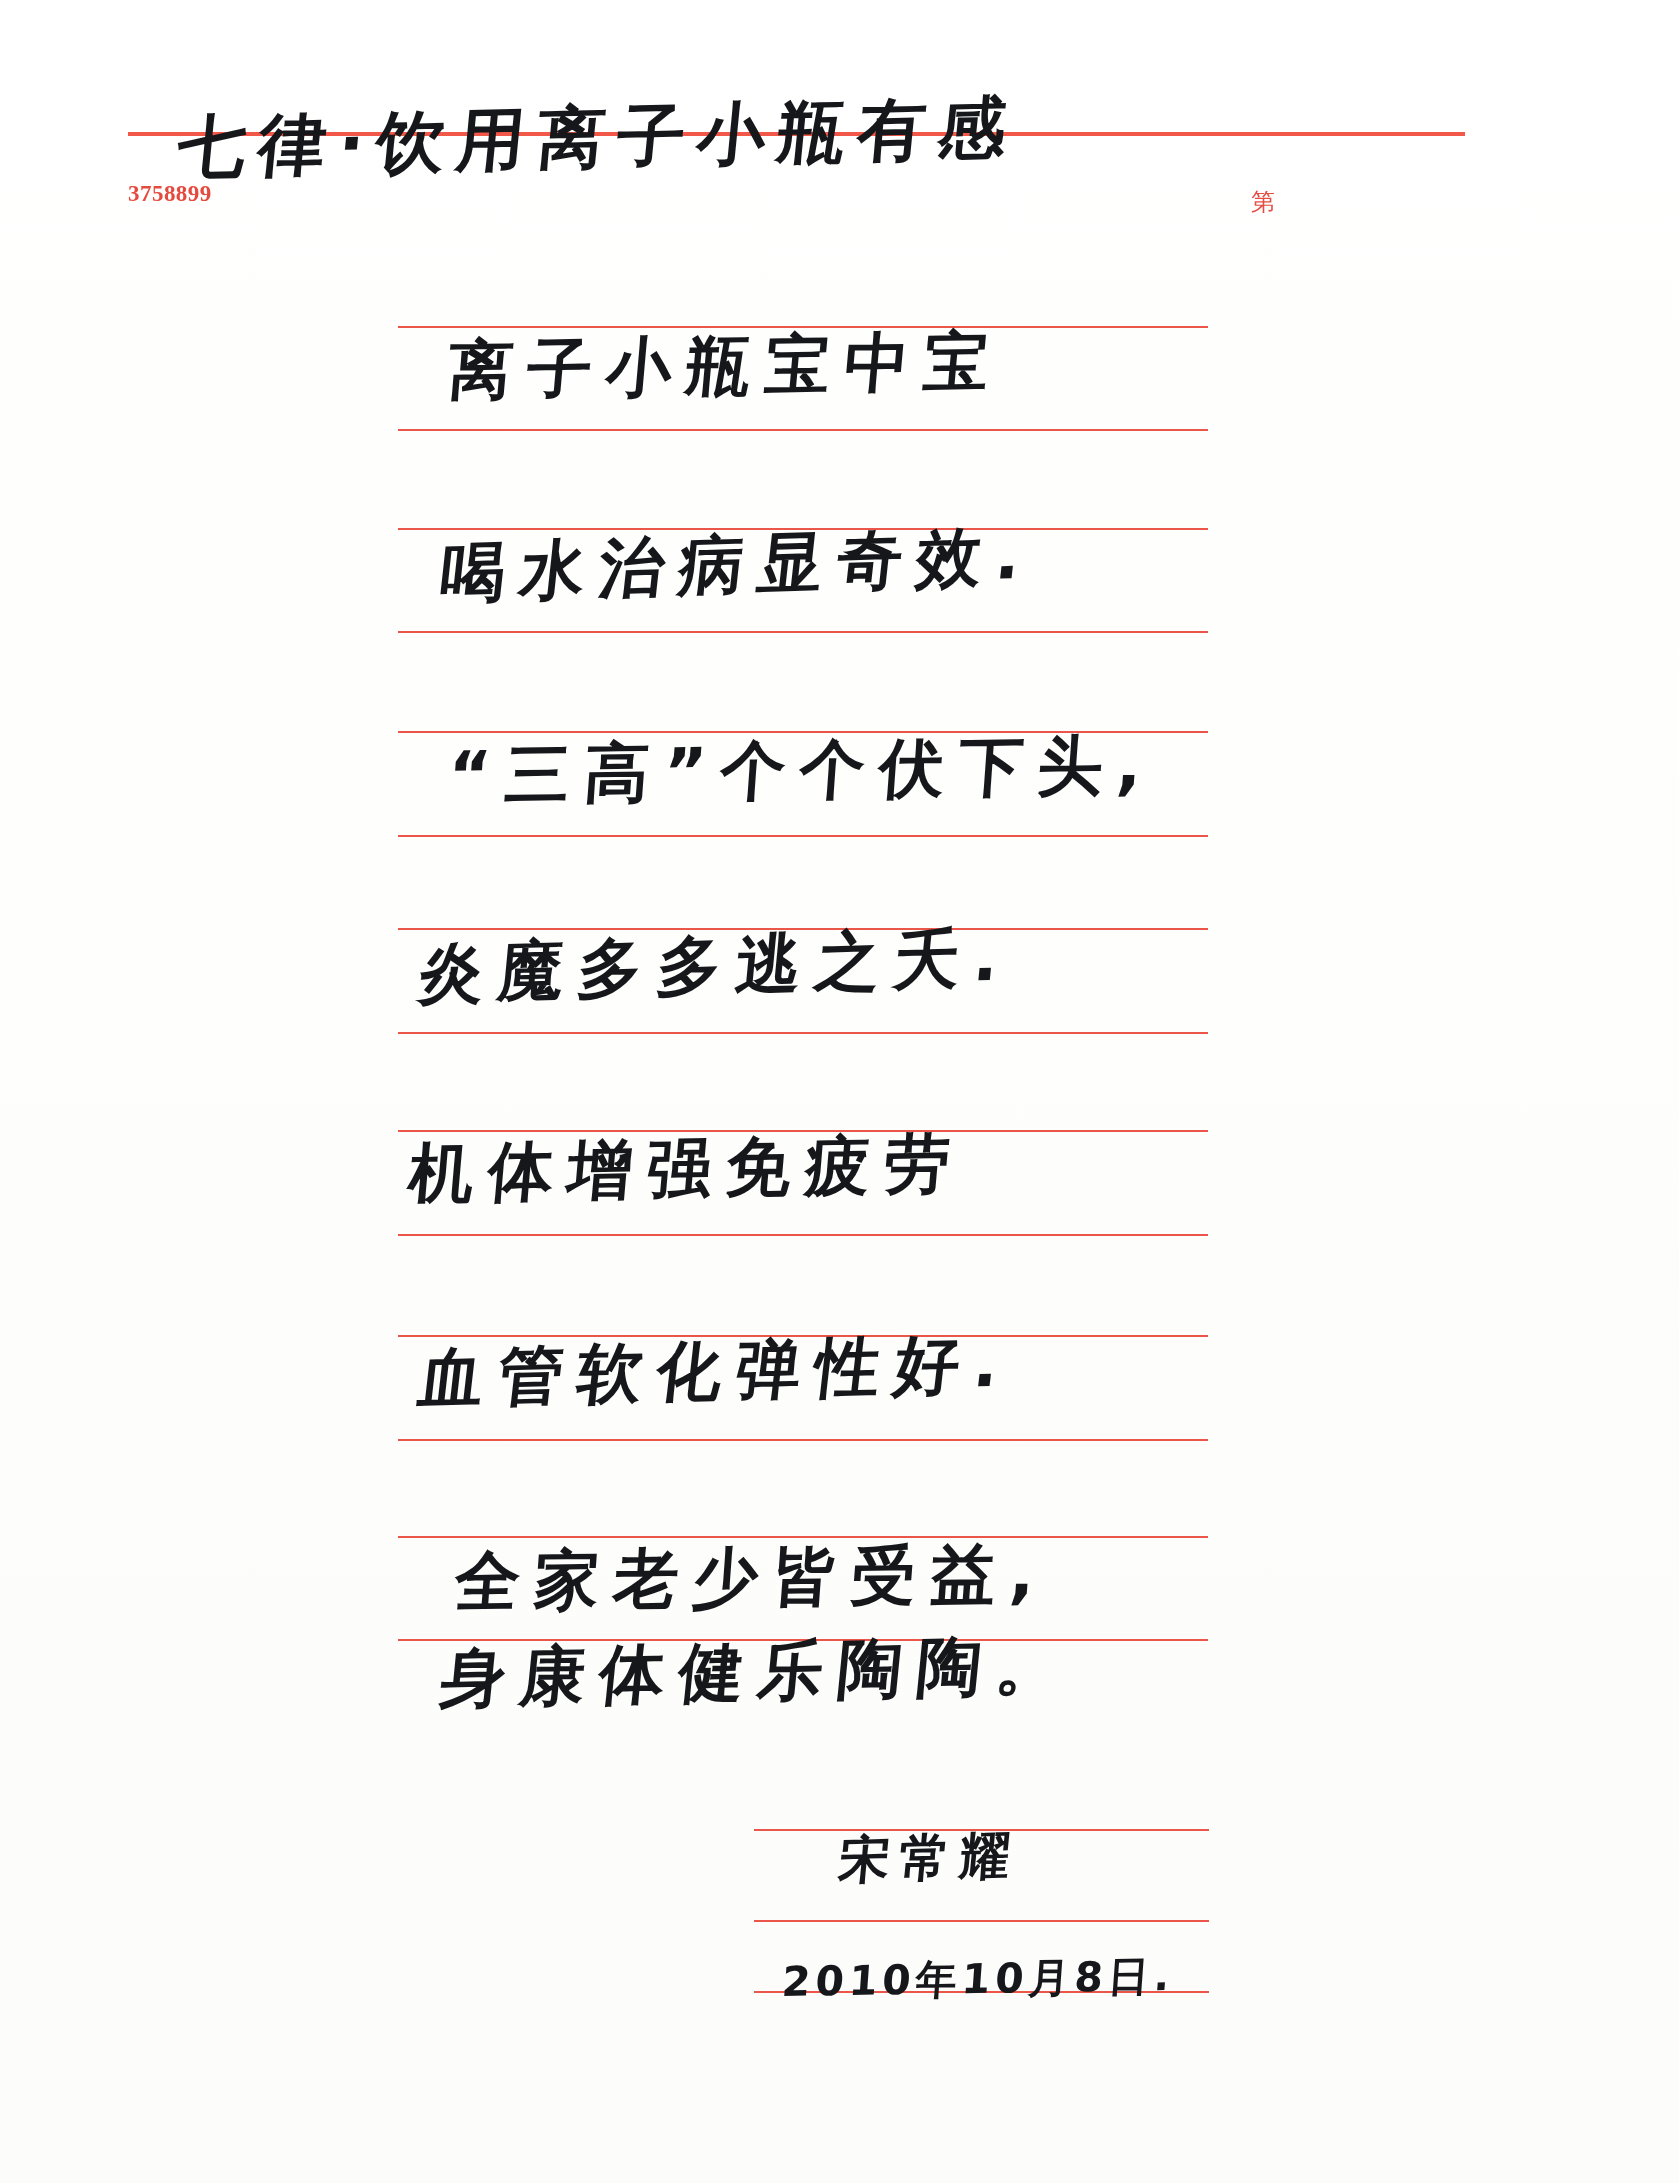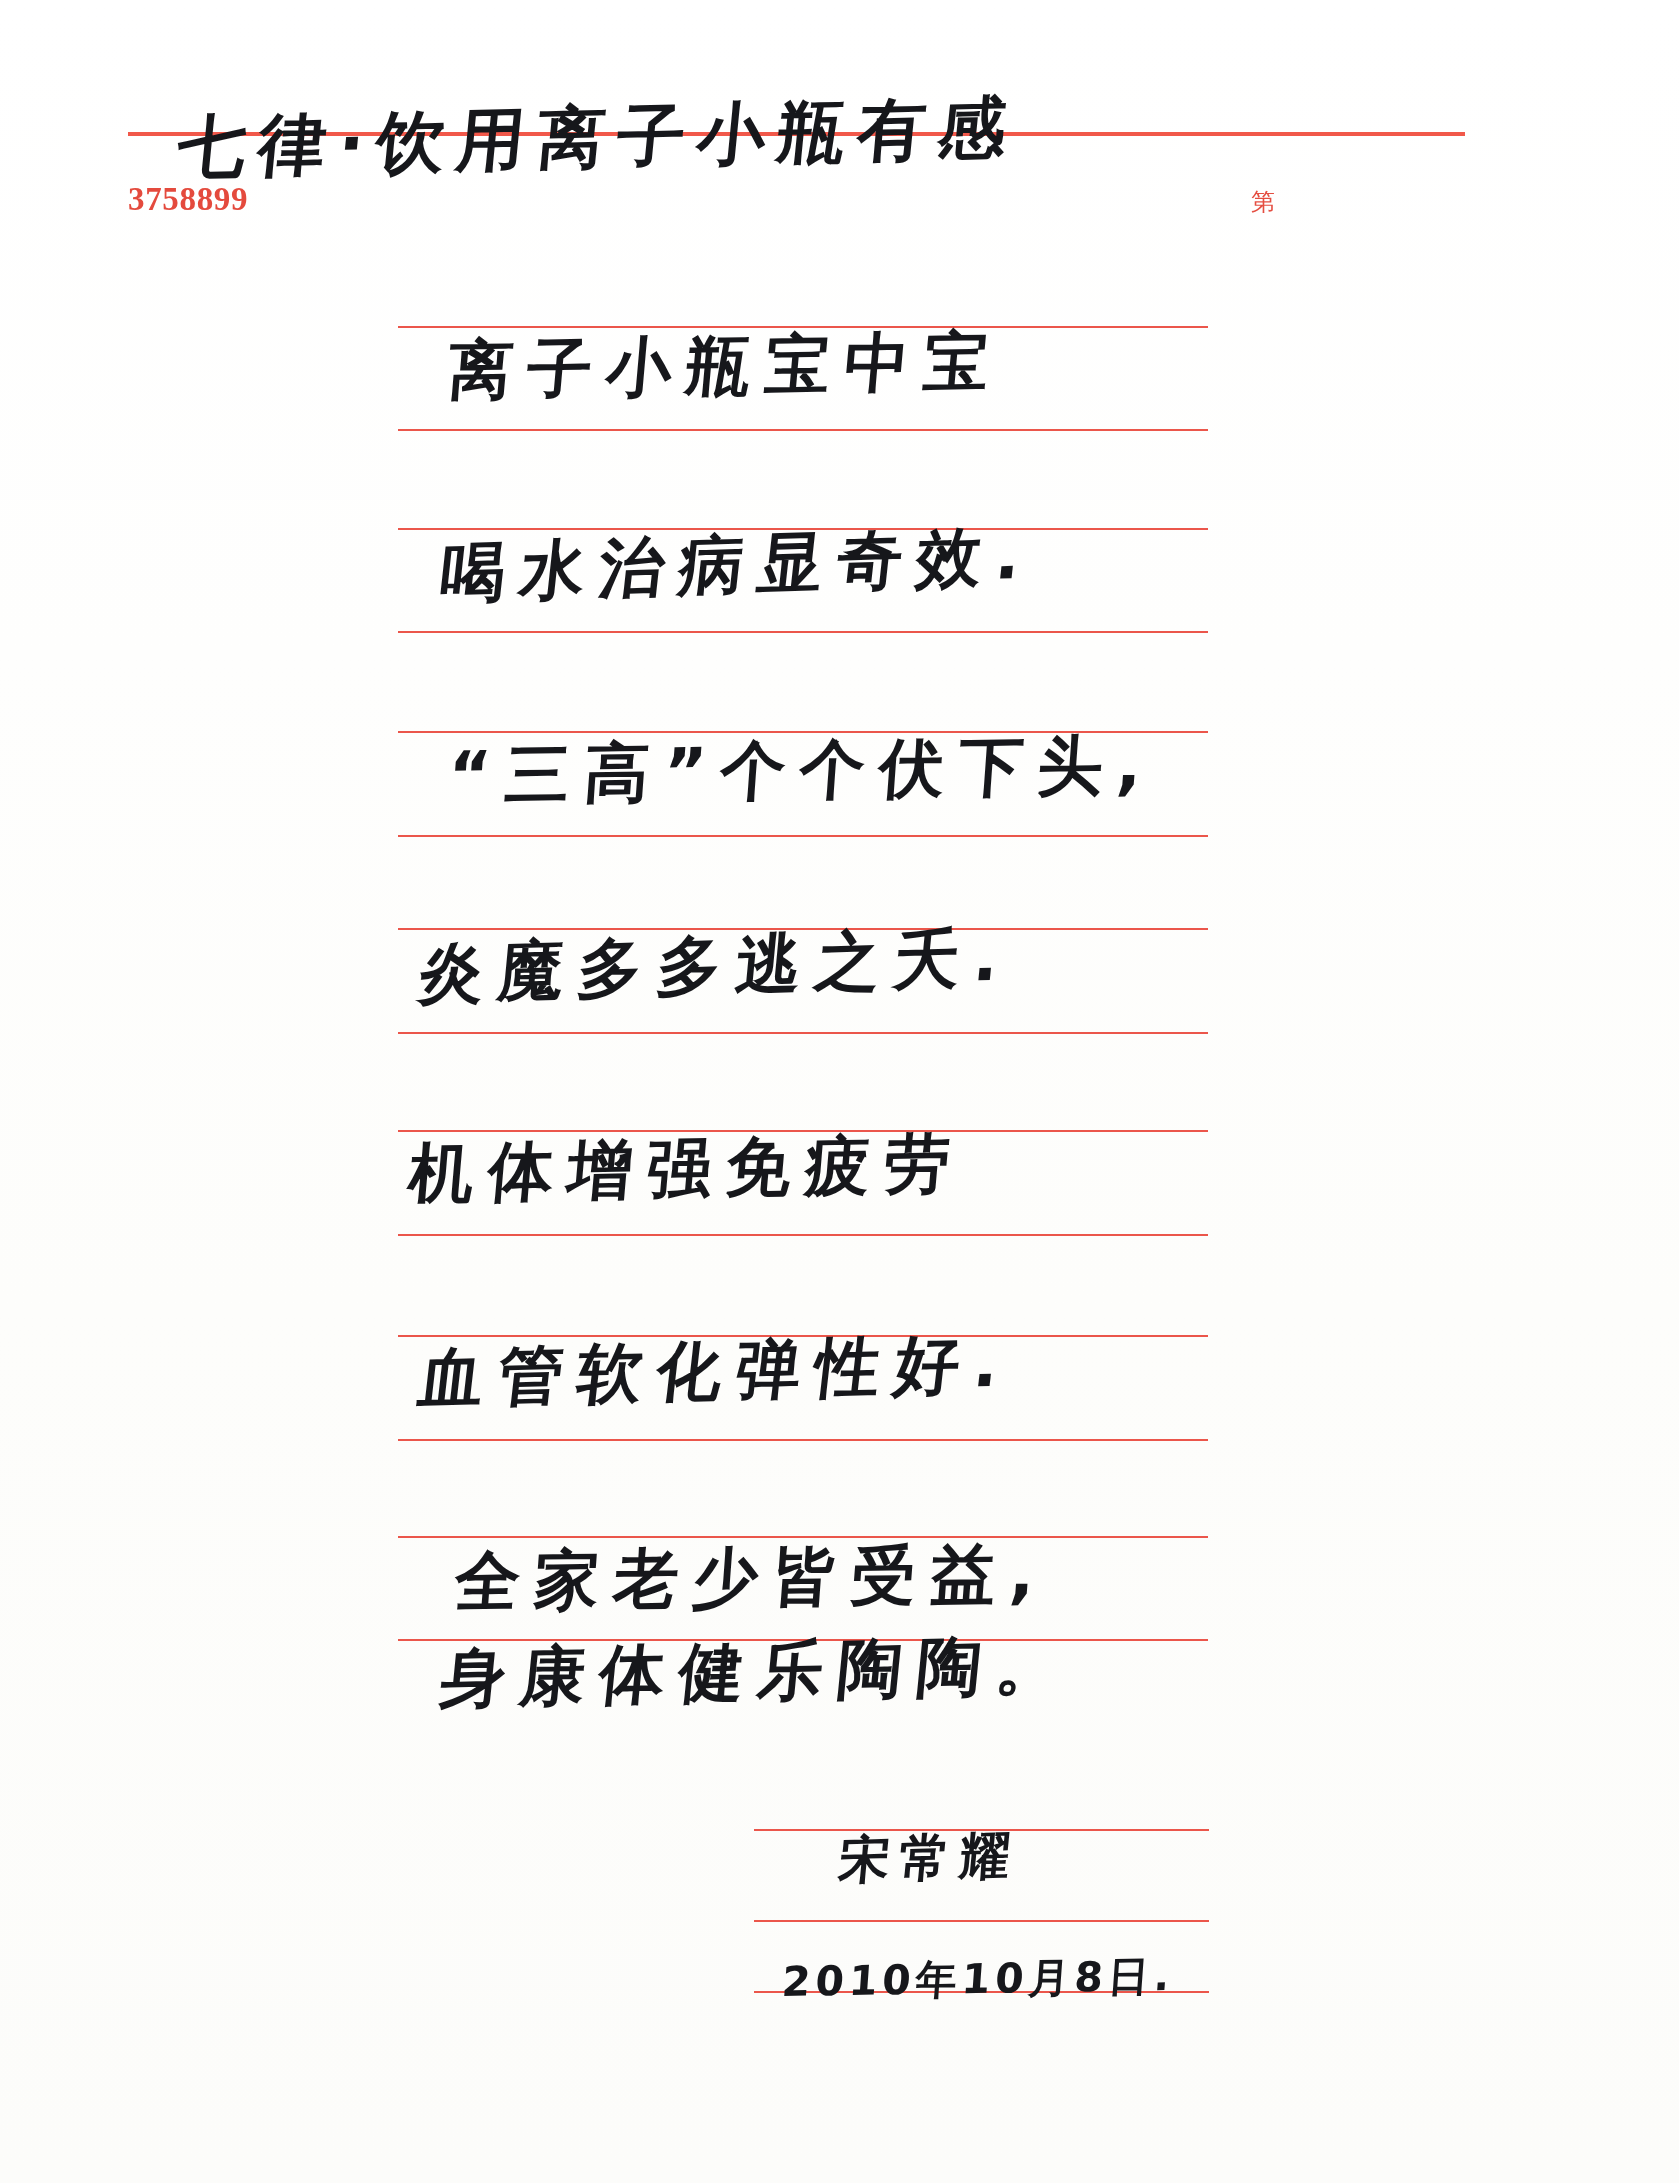--- a/index.html
+++ b/index.html
@@ -70,21 +70,21 @@
   .s7 { transform: rotate(-1.5deg) skewX(-8deg); }
   .s8 { transform: rotate(-0.8deg) skewX(-5deg); }
   .s9 { transform: rotate(-1.3deg) skewX(-7deg); }
 
   
   .serial {
     position: absolute;
     color: #e23b2d;
     font-family: "Liberation Serif", serif;
     font-weight: 700;
-    font-size: 33px;
+    font-size: 23px;
     letter-spacing: 0.02em;
     opacity: 0.92;
   }
 
   
   .page-marker {
     position: absolute;
     color: #e23b2d;
     font-family: "DejaVu Sans", sans-serif;
     font-size: 24px;

